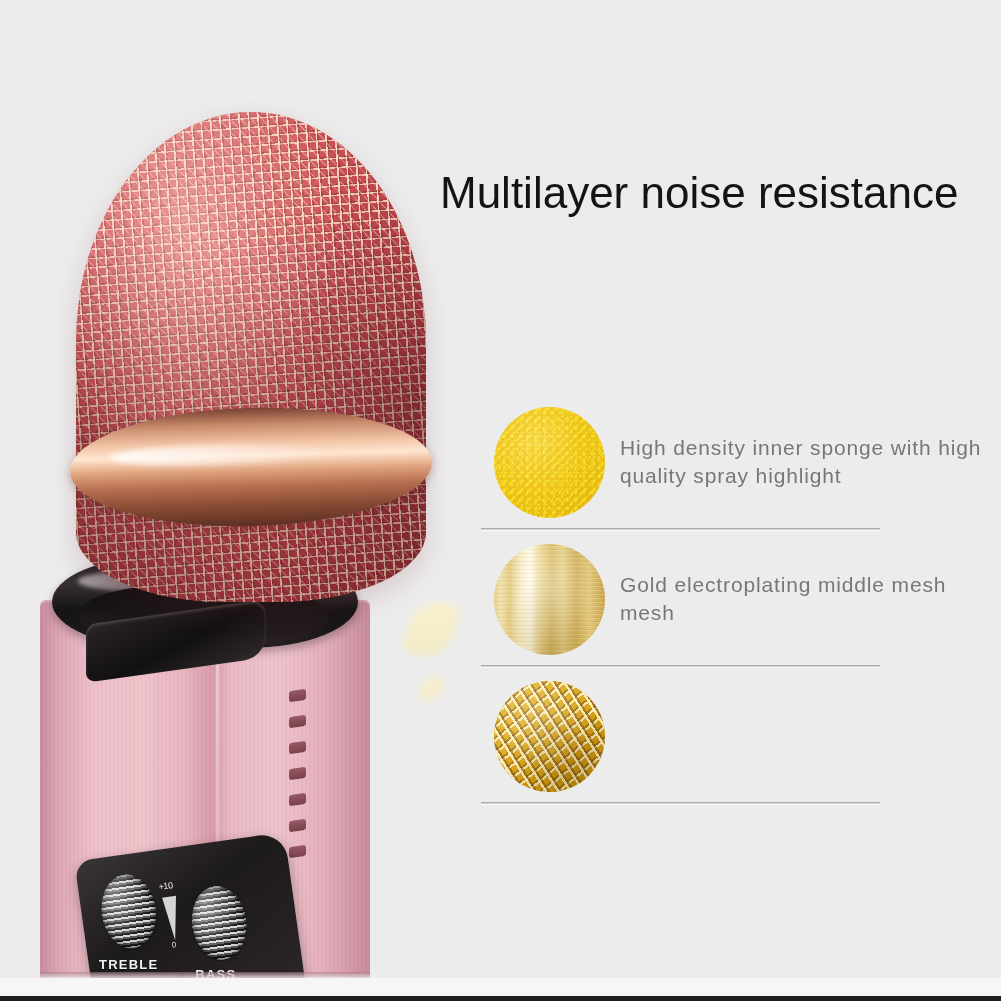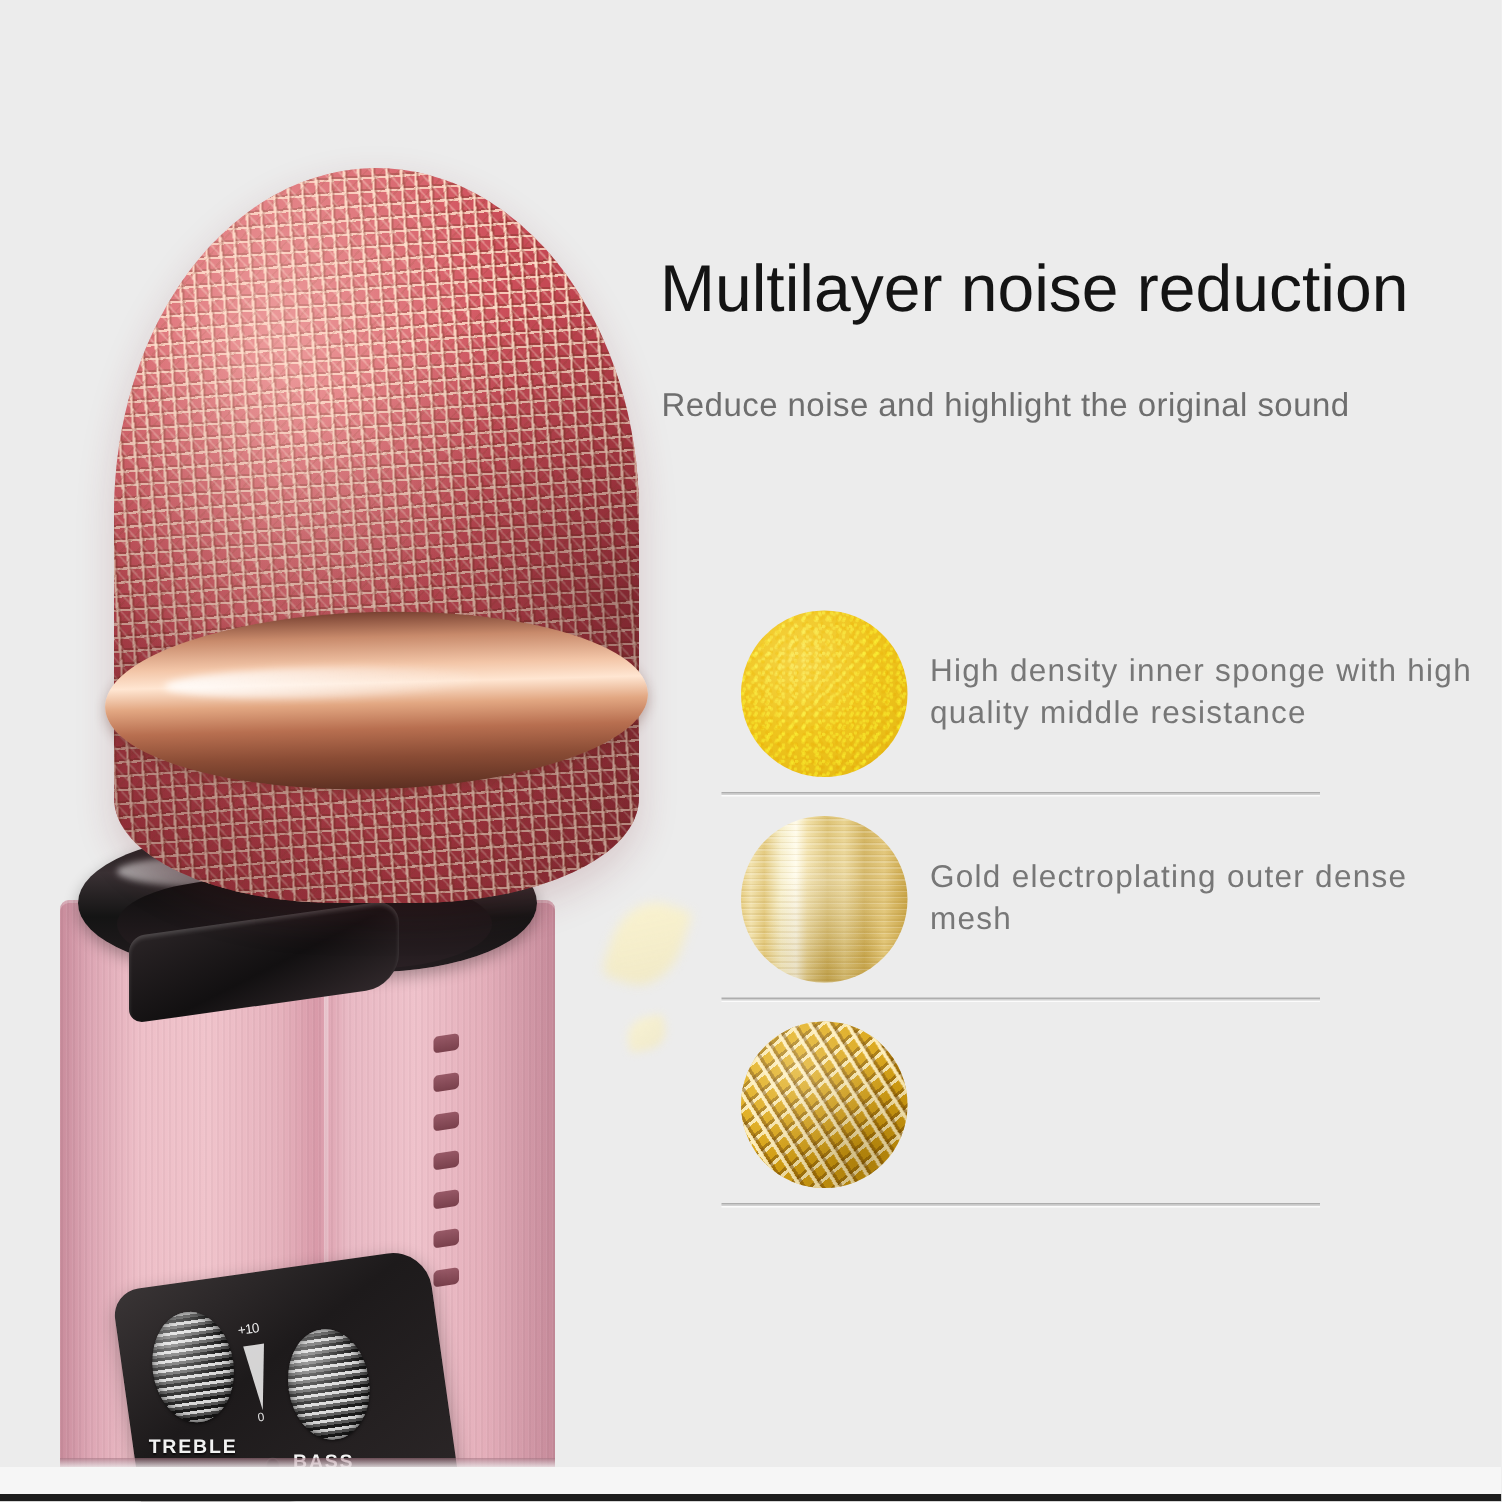--- a/index.html
+++ b/index.html
@@ -357,38 +357,37 @@
       <div class="plabel bass">BASS</div>
       <div class="pin-hole"></div>
     </div>
 
     <div class="body-cut"></div>
   </div>
 
   <div class="petal"></div>
   <div class="petal small"></div>
 
-  <div class="headline">Multilayer noise reduction</div>
-  <div class="subhead">Reduce noise and highlight the original sound</div>
+  <div class="headline">Multilayer noise resistance</div>
 
   <div class="features">
 
     <div class="feat-row">
       <div class="swatch sw-sponge"></div>
-      <div class="feat-text">High density inner sponge with high quality middle resistance</div>
+      <div class="feat-text">High density inner sponge with high quality spray highlight</div>
       <div class="divider" style="top:128px">
         <i class="d1"></i>
           <i class="d2"></i>
           <i class="d3"></i>
       </div>
     </div>
 
     <div class="feat-row">
       <div class="swatch sw-gold"></div>
-      <div class="feat-text">Gold electroplating outer dense mesh</div>
+      <div class="feat-text">Gold electroplating middle mesh mesh</div>
       <div class="divider" style="top:128px">
         <i class="d1"></i>
           <i class="d2"></i>
           <i class="d3"></i>
       </div>
     </div>
 
     <div class="feat-row">
       <div class="swatch sw-mesh"></div>
       <div class="divider" style="top:128px">

